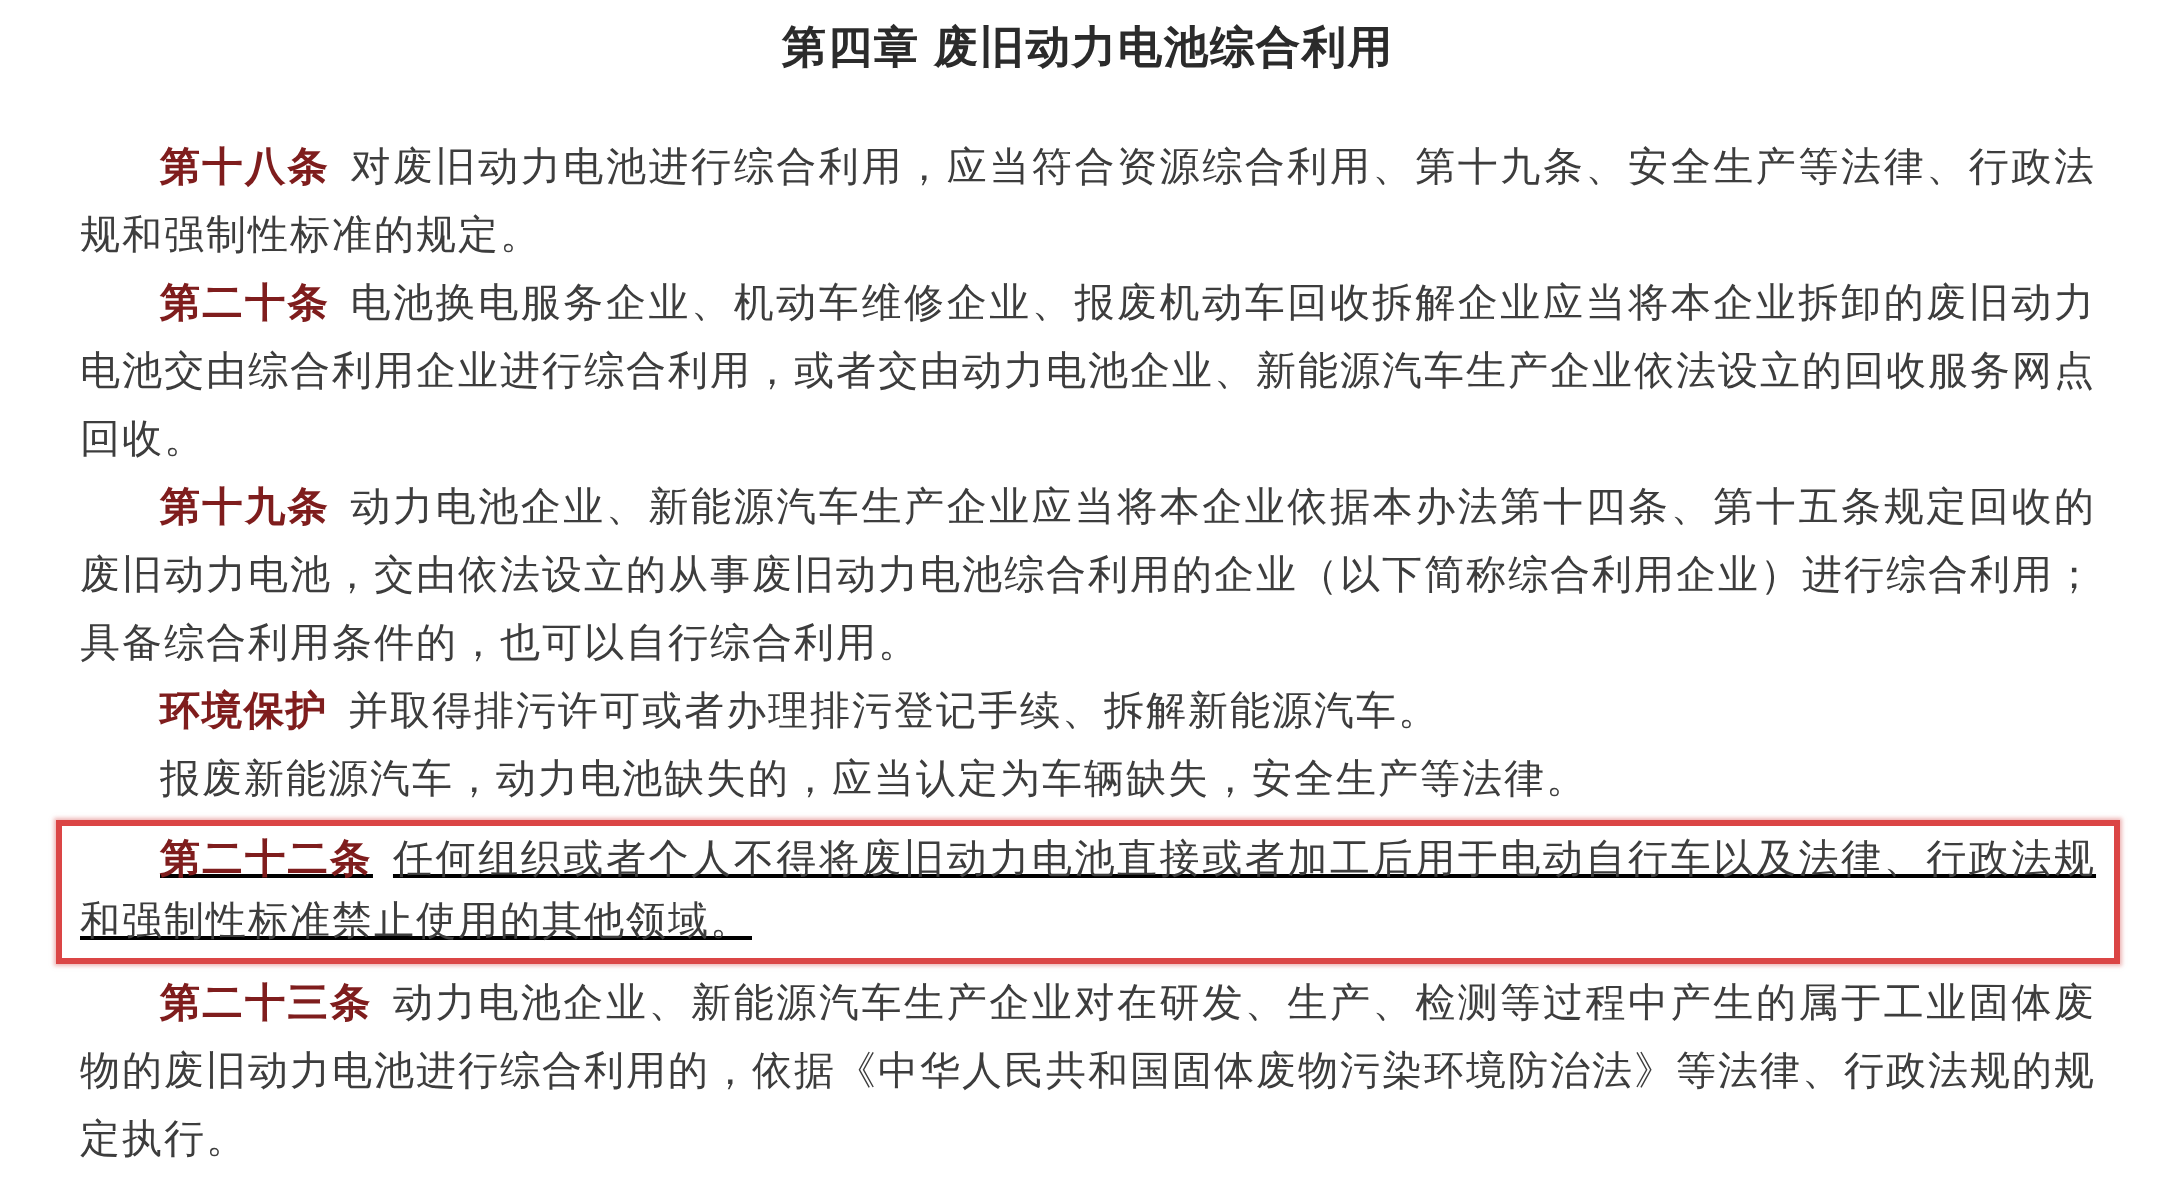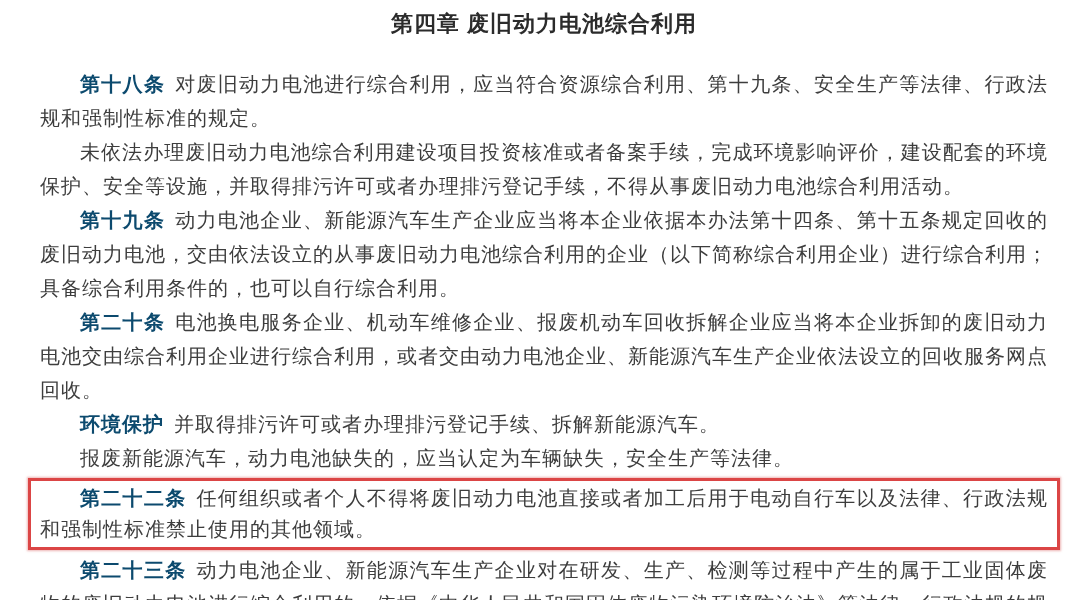--- a/index.html
+++ b/index.html
@@ -36,58 +36,56 @@
     line-height: 34px;
     letter-spacing: 1px;
     color: #3d3d3d;
     text-align: justify;
     text-justify: inter-ideograph;
     text-indent: 2em;
   }
   .article-label {
     font-family: "Liberation Sans", "DejaVu Sans", sans-serif;
     font-weight: bold;
-    color: #0c4a6e;
+    color: #7f1d1d;
   }
   .article-label:not(:empty) {
     margin-right: 10px;
   }
   .highlight-box {
     border: 3px solid #db4545;
     box-shadow: 0 0 2px 1px rgba(222, 120, 120, 0.55);
     margin: 3px -12px 3px -12px;
     padding: 0 9px;
+    text-decoration: underline;
   }
   .highlight-box .para {
     line-height: 31px;
     padding: 2px 0;
   }
 </style>
 </head>
 <body>
 
 <div class="page">
   <div class="doc">
 
     <h1 class="doc-title">第四章 废旧动力电池综合利用</h1>
 
     <p class="para">
       <span class="article-label">第十八条</span><span>对废旧动力电池进行综合利用，应当符合资源综合利用、第十九条、安全生产等法律、行政法规和强制性标准的规定。</span>
     </p>
 
+
     <p class="para">
-      <span class="article-label"></span><span>未依法办理废旧动力电池综合利用建设项目投资核准或者备案手续，完成环境影响评价，建设配套的环境保护、安全等设施，并取得排污许可或者办理排污登记手续，不得从事废旧动力电池综合利用活动。</span>
+      <span class="article-label">第二十条</span><span>电池换电服务企业、机动车维修企业、报废机动车回收拆解企业应当将本企业拆卸的废旧动力电池交由综合利用企业进行综合利用，或者交由动力电池企业、新能源汽车生产企业依法设立的回收服务网点回收。</span>
     </p>
 
     <p class="para">
       <span class="article-label">第十九条</span><span>动力电池企业、新能源汽车生产企业应当将本企业依据本办法第十四条、第十五条规定回收的废旧动力电池，交由依法设立的从事废旧动力电池综合利用的企业（以下简称综合利用企业）进行综合利用；具备综合利用条件的，也可以自行综合利用。</span>
-    </p>
-
-    <p class="para">
-      <span class="article-label">第二十条</span><span>电池换电服务企业、机动车维修企业、报废机动车回收拆解企业应当将本企业拆卸的废旧动力电池交由综合利用企业进行综合利用，或者交由动力电池企业、新能源汽车生产企业依法设立的回收服务网点回收。</span>
     </p>
 
     <p class="para">
       <span class="article-label">环境保护</span><span>并取得排污许可或者办理排污登记手续、拆解新能源汽车。</span>
     </p>
 
     <p class="para">
       <span class="article-label"></span><span>报废新能源汽车，动力电池缺失的，应当认定为车辆缺失，安全生产等法律。</span>
     </p>
 

